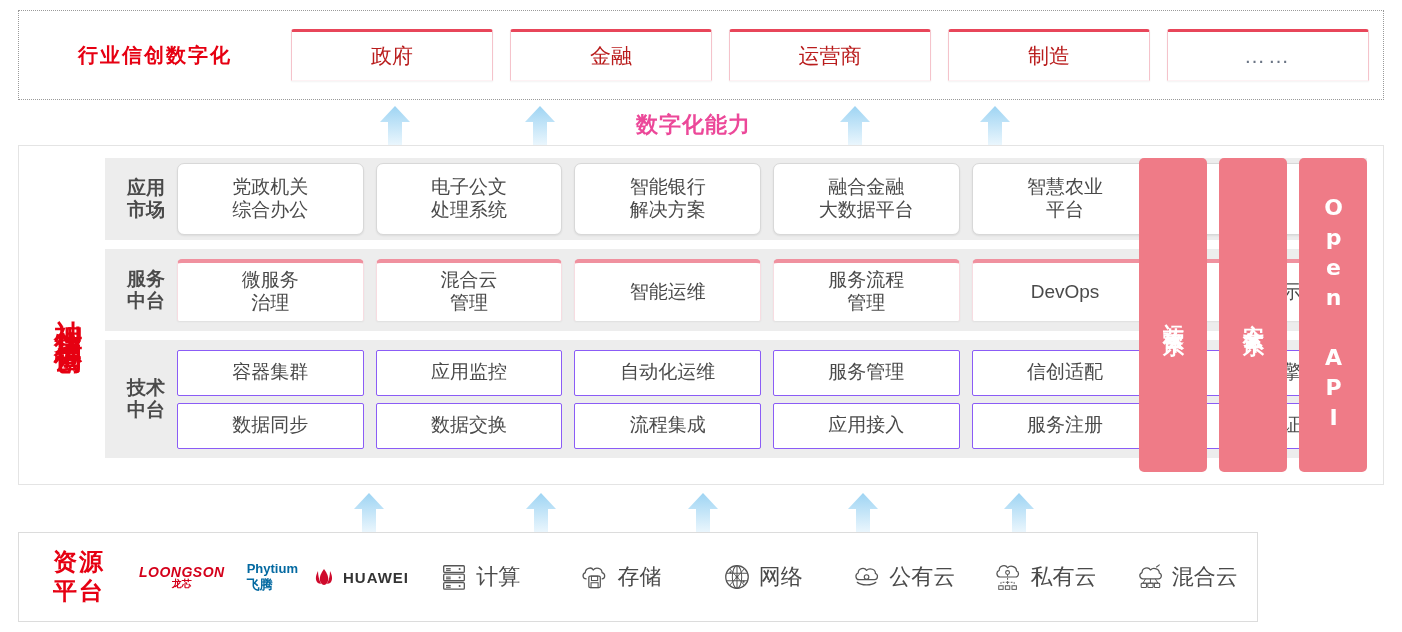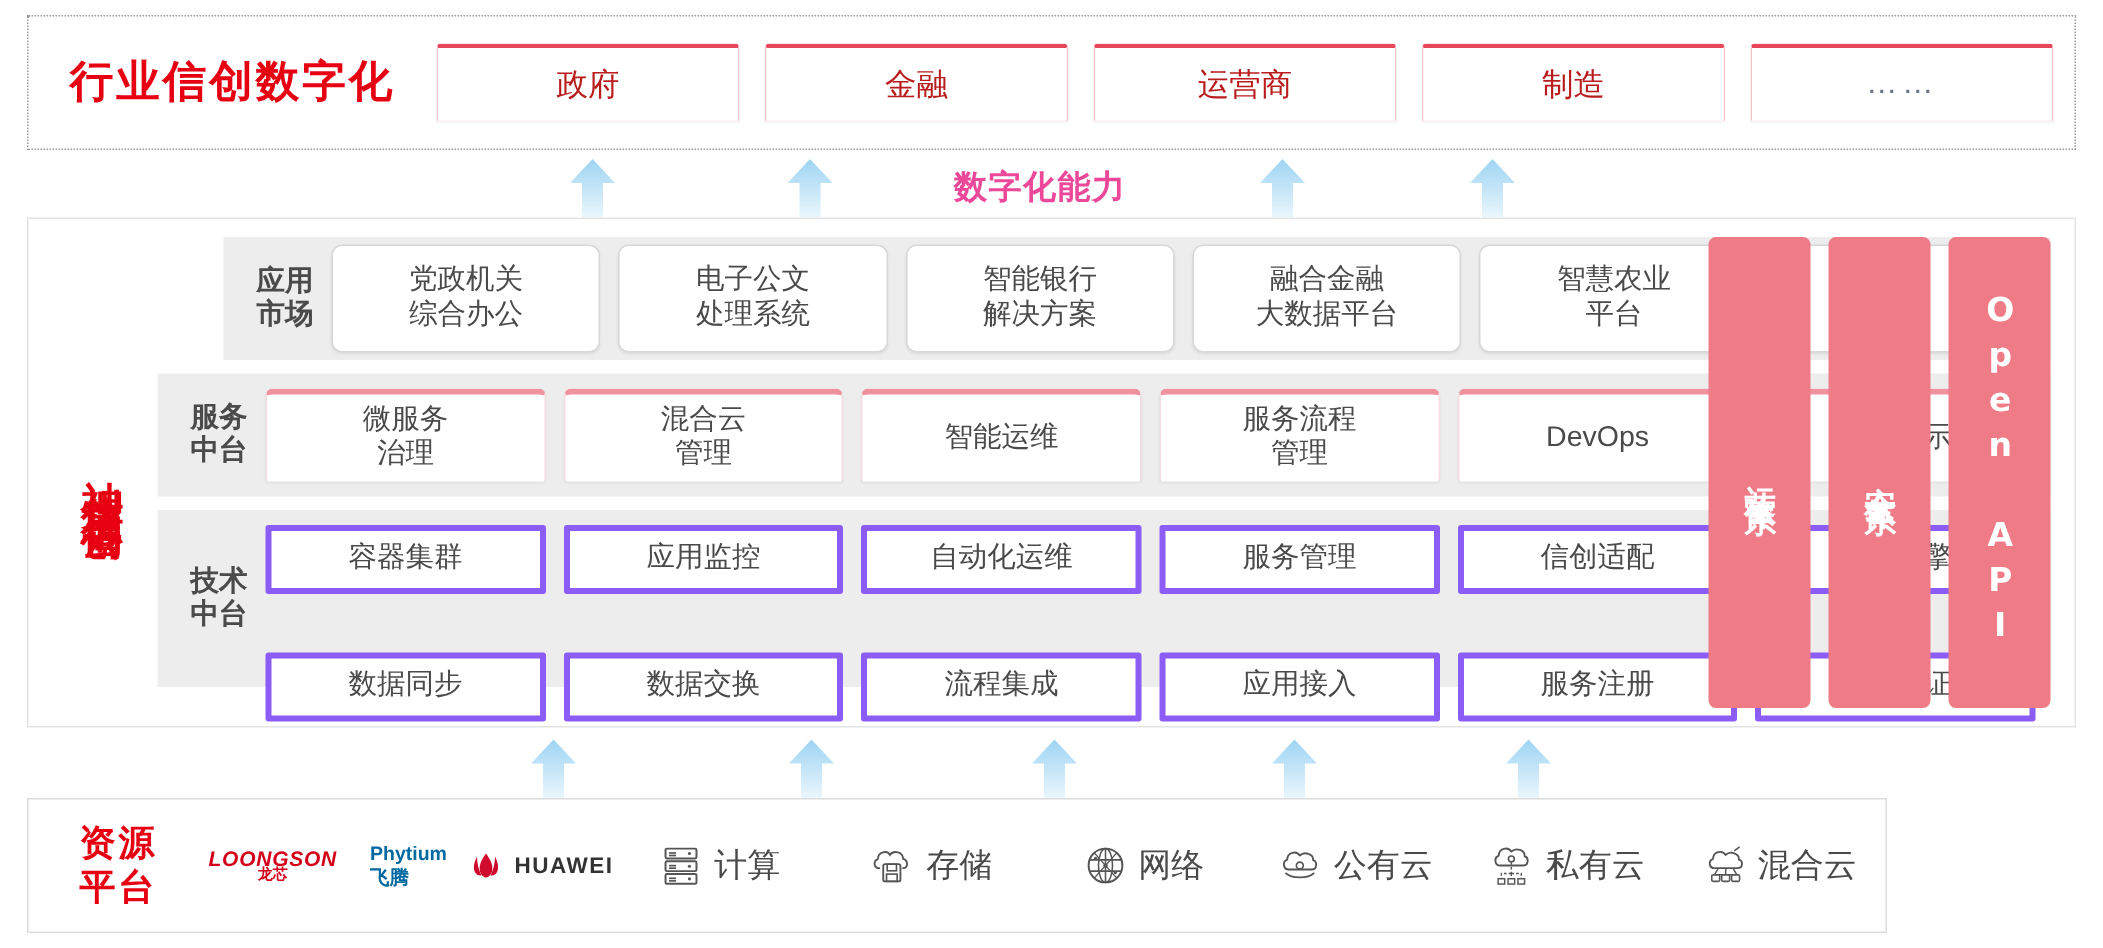--- a/index.html
+++ b/index.html
@@ -13,21 +13,21 @@
 
   
   .industry-band {
     position: absolute; left: 18px; top: 10px;
     width: 1366px; height: 90px;
     border: 1px dotted #9a9a9a;
     display: flex; align-items: center;
   }
   .industry-title {
     width: 272px; text-align: center;
-    color: #e60012; font-size: 29px; font-weight: bold;
+    color: #e60012; font-size: 20px; font-weight: bold;
     letter-spacing: 2px;
     font-family: "DejaVu Sans", "Liberation Sans", sans-serif;
   }
   .industry-cards { flex: 1; display: flex; gap: 17px; padding-right: 14px; }
   .industry-card {
     flex: 1; height: 52px;
     background: #fff;
     border-top: 3px solid #e8465a;
     border-left: 1px solid #f5c3cb;
     border-right: 1px solid #f5c3cb;
@@ -71,21 +71,21 @@
   }
   .cloud-body {
     flex: 1; position: relative; padding: 12px 16px 12px 0;
     display: flex; flex-direction: column; gap: 9px;
   }
   .layer {
     background: #ededed;
     display: flex; align-items: center;
     padding: 8px 10px;
   }
-  .layer-app  { height: 82px; margin-left: 44px; }
+  .layer-app  { height: 82px; }
   .layer-svc  { height: 82px; }
   .layer-tech { height: 118px; }
 
   .layer-label {
     width: 62px; flex: 0 0 62px; text-align: center;
     font-size: 19px; font-weight: bold; color: #4a4a4a; line-height: 1.15;
     font-family: "DejaVu Sans", "Liberation Sans", sans-serif;
   }
   .cells { flex: 1; display: flex; gap: 12px; justify-content: space-between; }
   .cells.stack { flex-direction: column; gap: 7px; }
@@ -102,21 +102,21 @@
     box-shadow: 0 1px 2px rgba(0,0,0,0.08);
   }
   .cell-app.dots { color:#6b7585; letter-spacing: 3px; }
   .cell-svc {
     height: 62px; border-top: 4px solid #f0919f;
     border-left: 1px solid #f7dce1; border-right: 1px solid #f7dce1;
     border-radius: 5px 5px 2px 2px;
     box-shadow: 0 1px 2px rgba(0,0,0,0.06);
   }
   .cell-tech {
-    height: 46px; border: 4px solid #8b5cf6; border-radius: 2px; margin-top: 32px;
+    height: 46px; border: 1px solid #8b5cf6; border-radius: 2px;
   }
 
   
   .side-panels {
     position: absolute; right: 16px; top: 12px; bottom: 12px;
     display: flex; gap: 12px;
   }
   .pink-panel {
     width: 68px; background: #ef7b87; border-radius: 5px;
     display: flex; align-items: center; justify-content: center;

